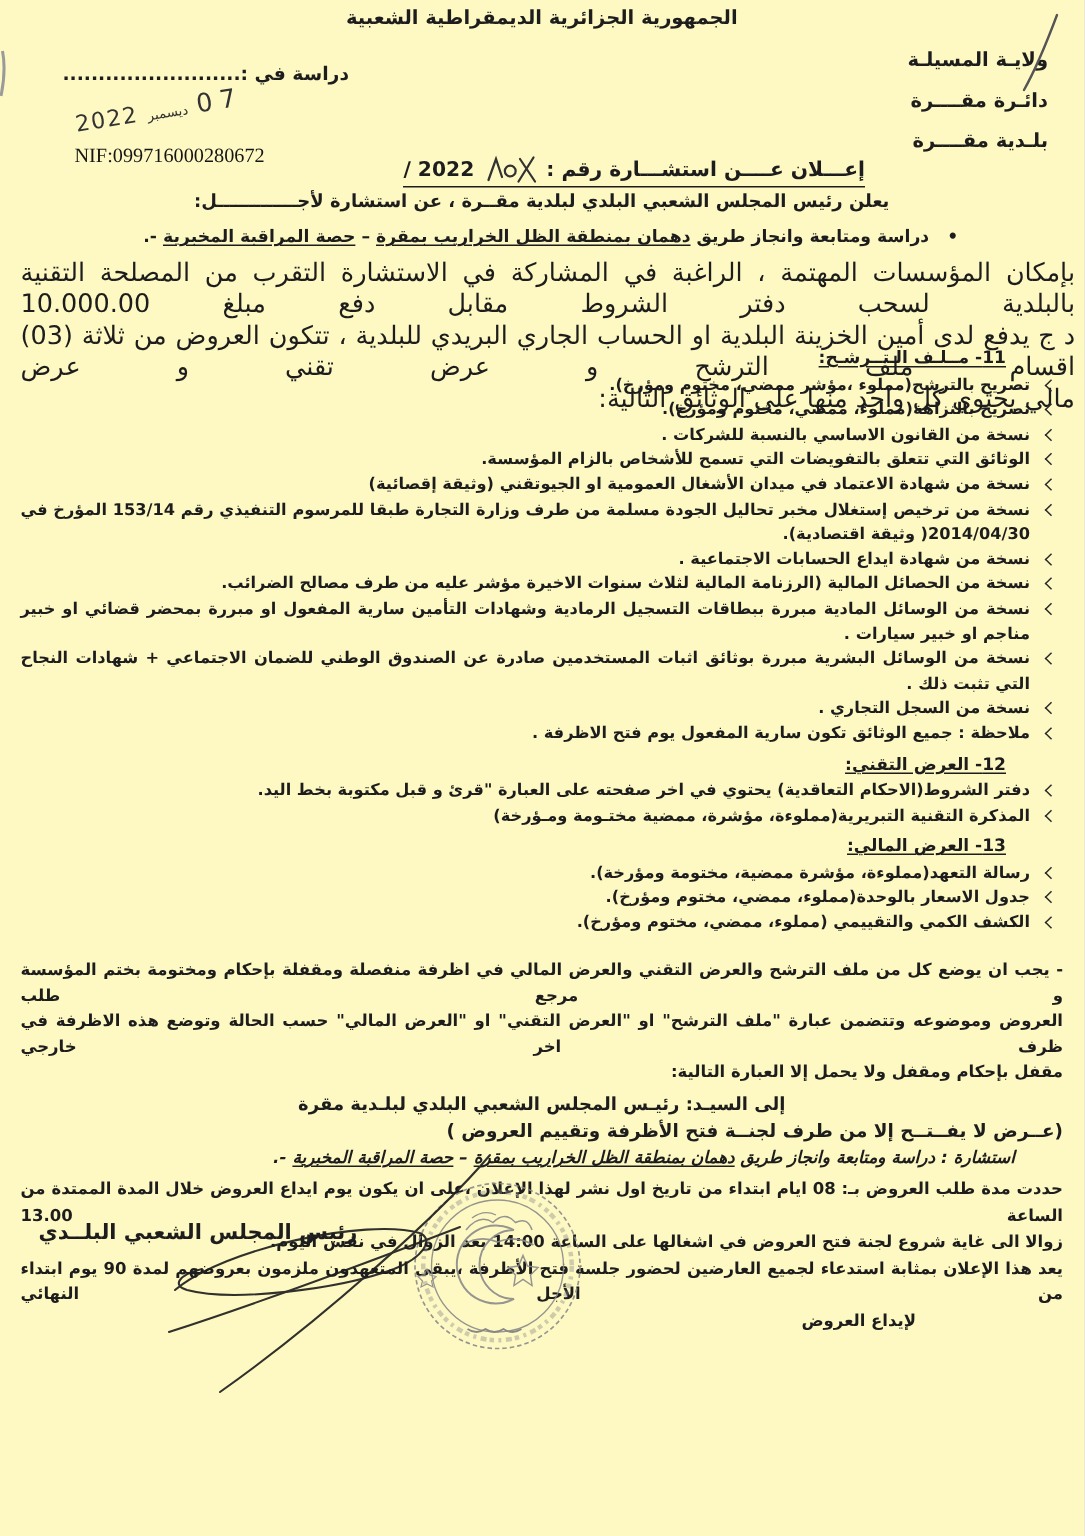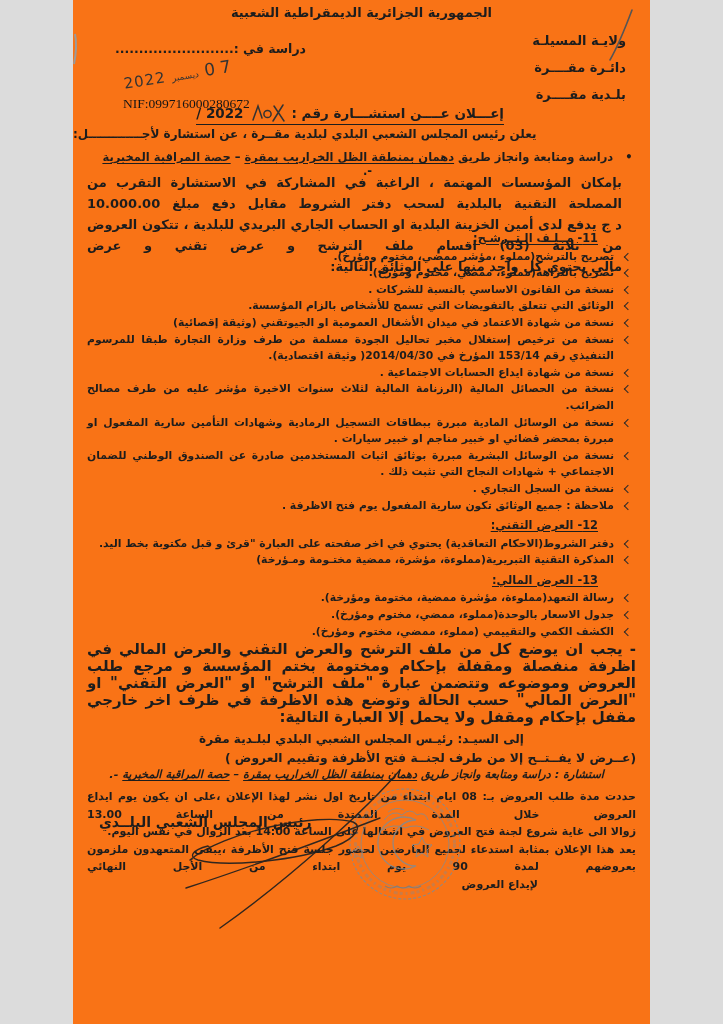--- a/index.html
+++ b/index.html
@@ -1,46 +1,46 @@
 <!DOCTYPE html>
 <html lang="ar" dir="rtl"><head>
 <meta charset="utf-8">
 <style>
   html,body{margin:0;padding:0;background:#dcdcdc;}
-  .page{position:relative;width:577px;height:1024px;margin:0 auto;background:#f97316;
+  .page{position:relative;width:723px;height:1024px;margin:0 auto;background:#fef9c3;
         font-family:"DejaVu Sans",sans-serif;color:#1d1d1d;direction:rtl;overflow:hidden;}
   .abs{position:absolute;}
   .u{text-decoration:underline;text-underline-offset:2px;}
   .jline{text-align:justify;text-align-last:justify;}
 
   .republic{top:5px;left:0;right:0;text-align:center;font-size:13px;font-weight:bold;}
   .hdr-right{top:27px;right:24px;text-align:right;font-size:13px;font-weight:bold;line-height:27px;}
   .place-date{top:41px;left:42px;font-size:12.5px;font-weight:bold;direction:rtl;}
   .date-stamp{top:64px;left:50px;transform:rotate(-9deg);color:#333;direction:rtl;
               display:flex;align-items:baseline;gap:6px;}
   .date-stamp .day{font-size:17px;letter-spacing:5px;}
   .date-stamp .month{font-size:9px;}
   .date-stamp .year{font-size:15px;letter-spacing:1px;}
   .nif{top:96px;left:50px;direction:ltr;font-family:"Liberation Serif",serif;font-size:13.5px;color:#151515;}
 
   .title{top:101px;right:146px;display:flex;align-items:flex-end;gap:3px;direction:rtl;
          font-size:13.5px;font-weight:bold;border-bottom:1.6px solid #1d1d1d;padding-bottom:3px;}
   .title .yr{direction:ltr;}
   .hand-num{position:relative;top:2px;margin:0 3px;}
 
-  .announce{top:127px;left:0;right:0;text-align:left;font-size:12px;font-weight:bold;}
+  .announce{top:127px;left:0;right:0;text-align:center;font-size:12px;font-weight:bold;}
   .subject{top:150px;right:16px;left:28px;text-align:center;font-size:11.5px;font-weight:bold;}
-  .intro{top:172px;right:28px;left:14px;font-size:13px;font-weight:bold;line-height:21px;}
+  .intro{top:172px;right:6px;left:14px;font-size:17px;font-weight:normal;line-height:21px;}
 
   .main{top:227px;right:14px;left:14px;font-size:10.8px;font-weight:bold;line-height:16.6px;}
   .sect{text-decoration:underline;text-underline-offset:2px;margin:3px 38px 2px 0;font-size:11.4px;}
   .item{position:relative;padding-right:22px;text-align:justify;}
   .item::before{content:"";position:absolute;right:5px;top:5px;width:5px;height:5px;
                 border:solid #2a2a2a;border-width:0 1.6px 1.6px 0;transform:rotate(135deg);}
-  .env{margin-top:1px;line-height:17px;font-size:15px;}
+  .env{margin-top:14px;line-height:17px;font-size:11px;}
   .addressee{margin-top:5px;text-align:center;font-size:12px;}
   .warning{text-align:right;font-size:12.3px;margin-top:2px;}
   .restate{margin-top:1px;padding-right:32px;font-size:11.3px;font-style:italic;}
   .closing{margin-top:4px;line-height:17.5px;font-size:11px;}
   .lastline{padding-right:98px;text-align:right;}
 
   .sig-title{top:814px;left:26px;font-size:14px;font-weight:bold;}
   .stamp-svg{left:265px;top:782px;}
   .sig-svg{left:95px;top:760px;}
   .pen-tr{right:12px;top:6px;}

